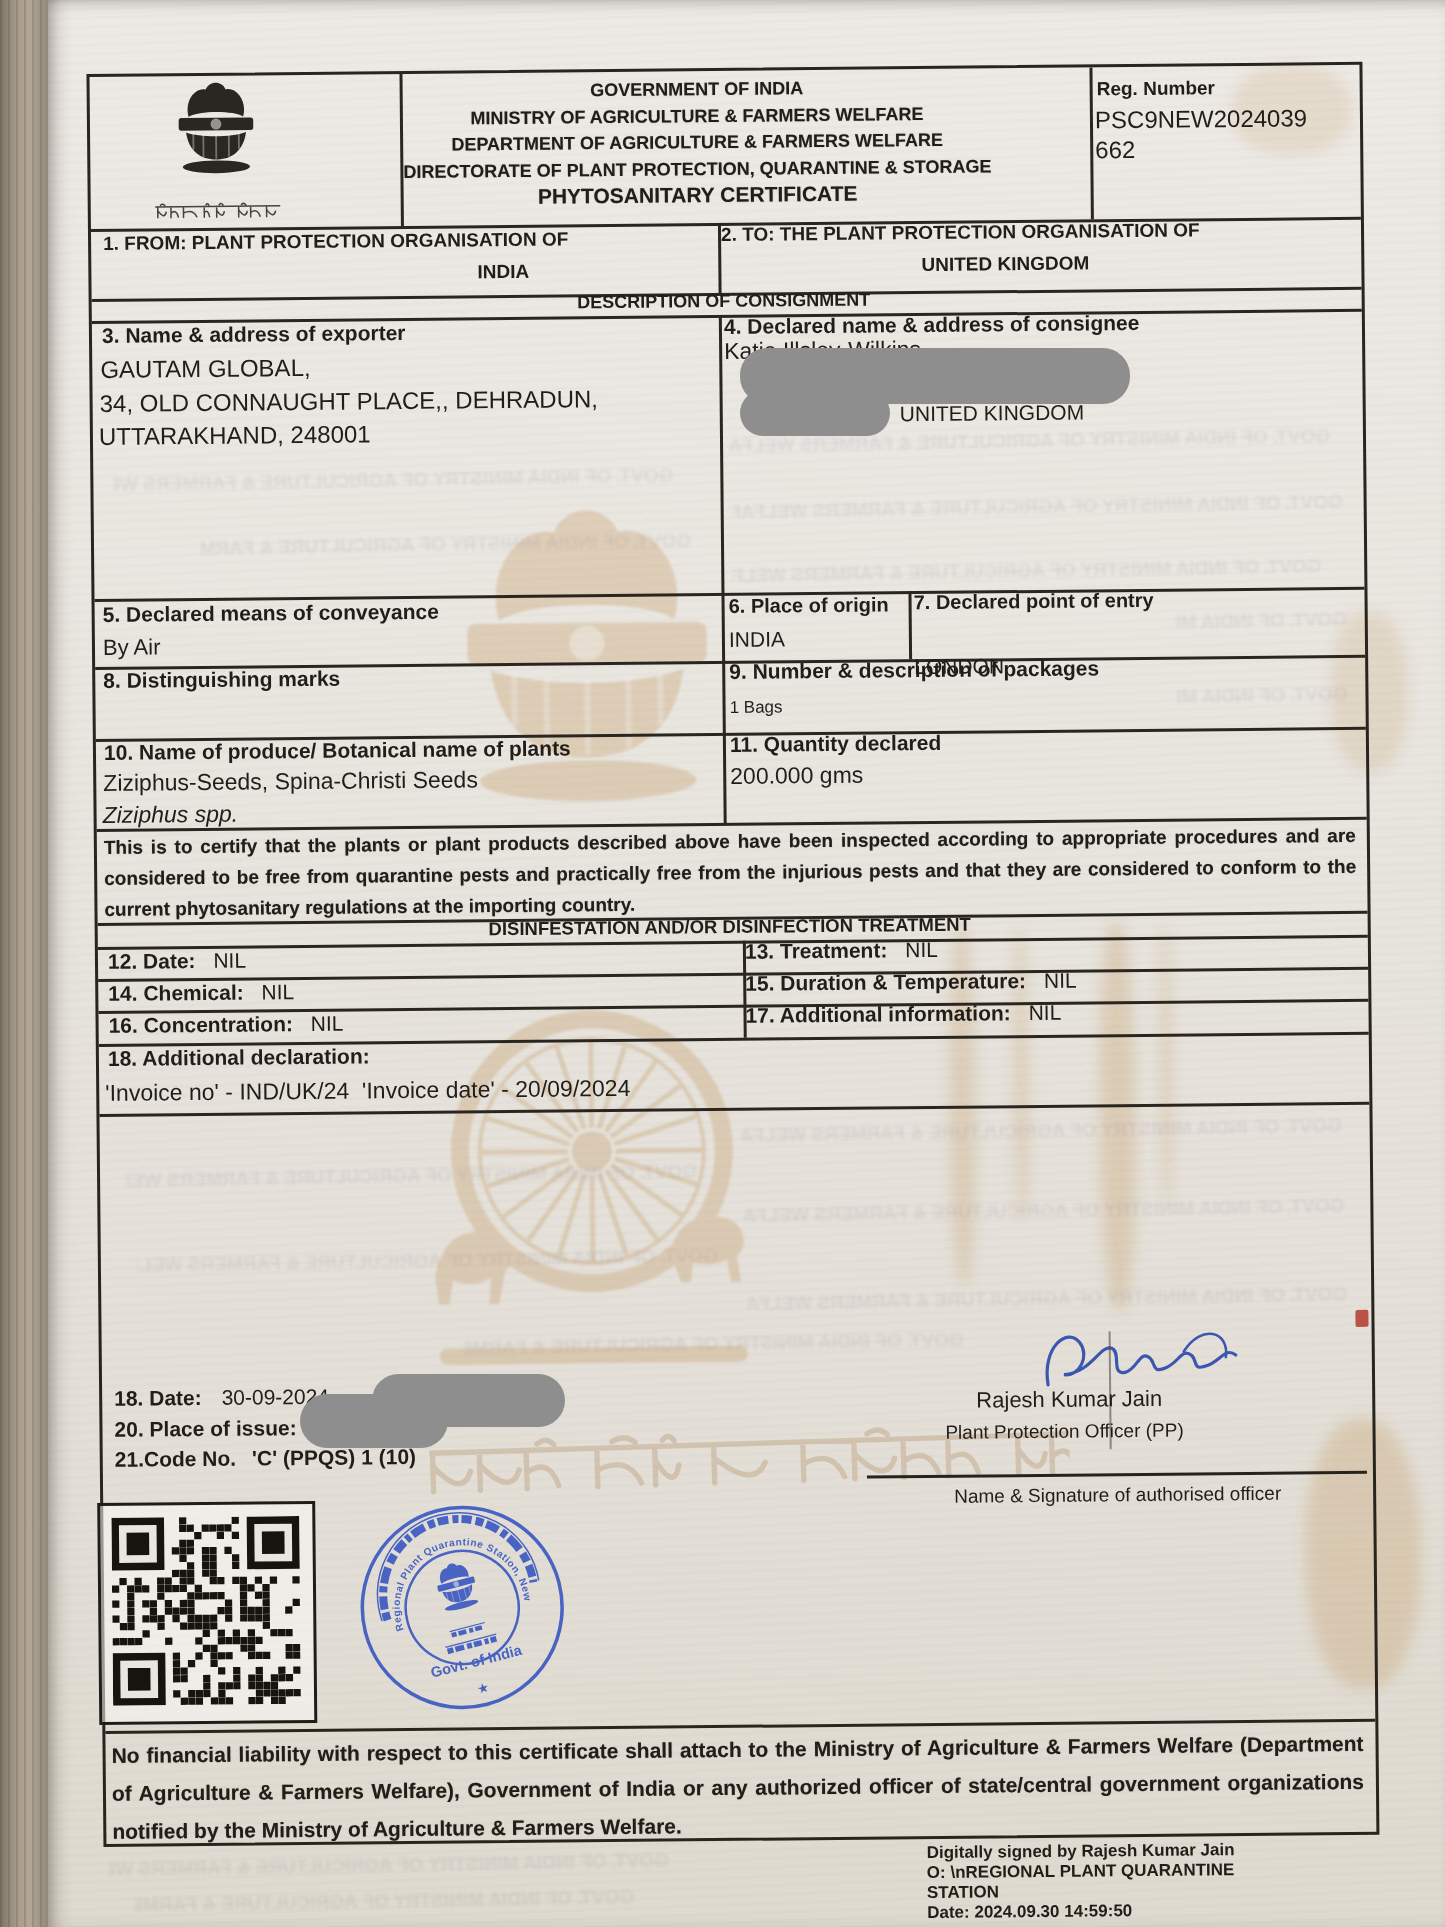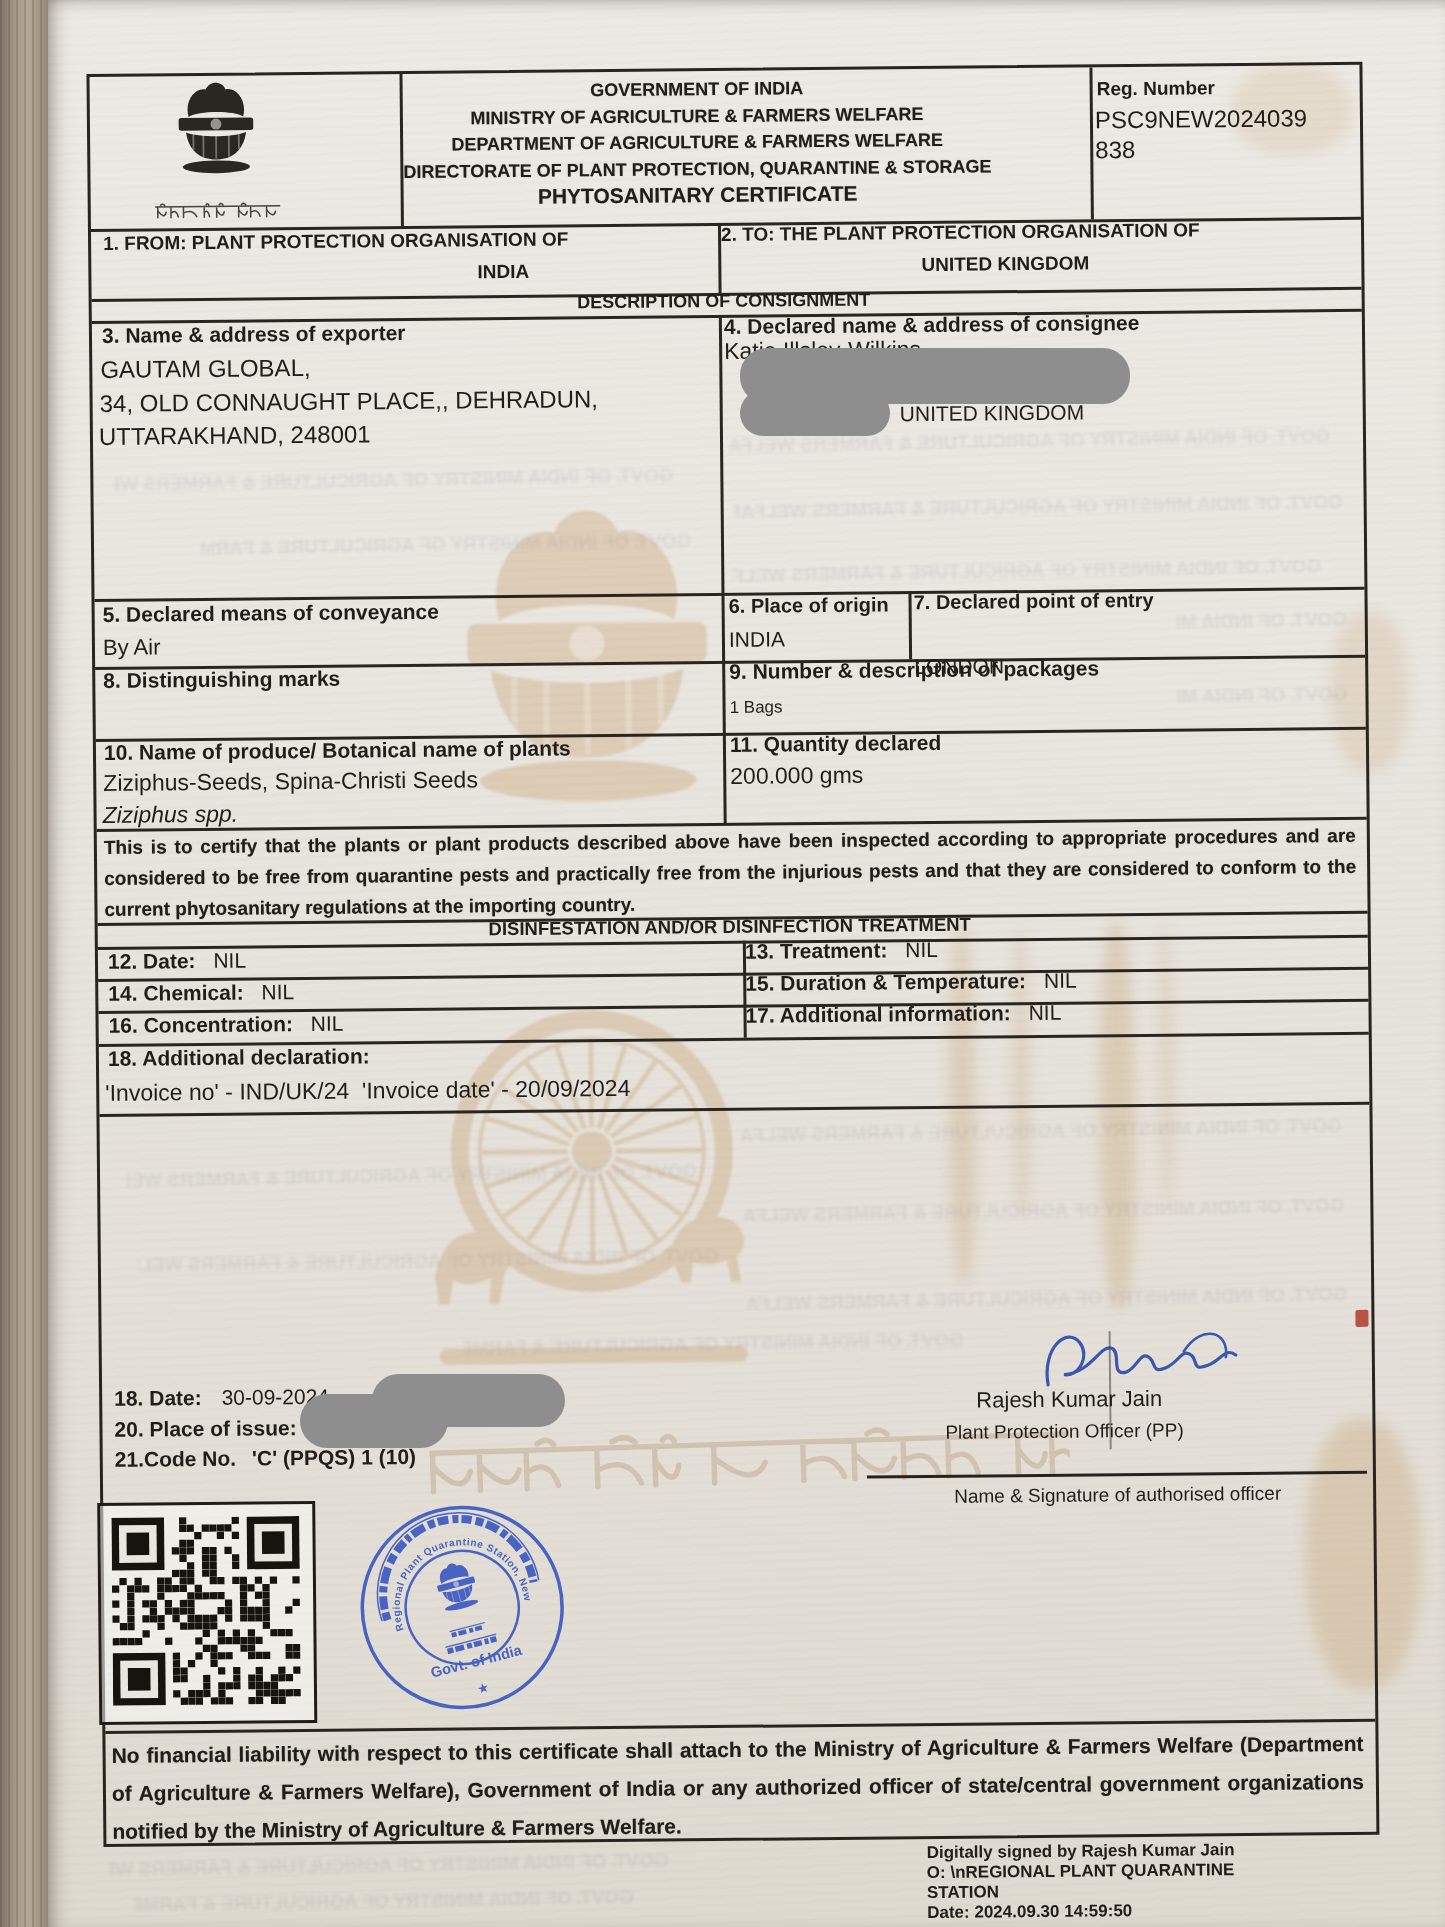--- a/index.html
+++ b/index.html
@@ -167,21 +167,21 @@
 
     <div class="t ctr txtshadow" style="left:405px;top:76px;width:600px;font-weight:bold;font-size:18px;line-height:26.5px;white-space:normal">
       <div>GOVERNMENT OF INDIA</div>
       <div>MINISTRY OF AGRICULTURE &amp; FARMERS WELFARE</div>
       <div>DEPARTMENT OF AGRICULTURE &amp; FARMERS WELFARE</div>
       <div>DIRECTORATE OF PLANT PROTECTION, QUARANTINE &amp; STORAGE</div>
       <div style="font-size:21px">PHYTOSANITARY CERTIFICATE</div>
     </div>
     <div class="t b" style="left:1105px;top:82px;font-size:19px">Reg. Number</div>
     <div class="t" style="left:1103px;top:110px;font-size:24px">PSC9NEW2024039</div>
-    <div class="t" style="left:1103px;top:140px;font-size:24px">838</div>
+    <div class="t" style="left:1103px;top:140px;font-size:24px">662</div>
 
     <div class="t b" style="left:110px;top:227px;font-size:19px">1. FROM: PLANT PROTECTION ORGANISATION OF</div>
     <div class="t b ctr" style="left:200px;top:259px;width:620px;font-size:19px">INDIA</div>
     <div class="t b" style="left:728px;top:224px;font-size:19px">2. TO: THE PLANT PROTECTION ORGANISATION OF</div>
     <div class="t b ctr" style="left:722px;top:256px;width:580px;font-size:19px">UNITED KINGDOM</div>
 
     <div class="t b ctr" style="left:95px;top:291px;width:1270px;font-size:18px">DESCRIPTION OF CONSIGNMENT</div>
 
     <div class="t b" style="left:108px;top:318px;font-size:21px">3. Name &amp; address of exporter</div>
     <div class="t" style="left:106px;top:350px;font-size:24px">GAUTAM GLOBAL,</div>

